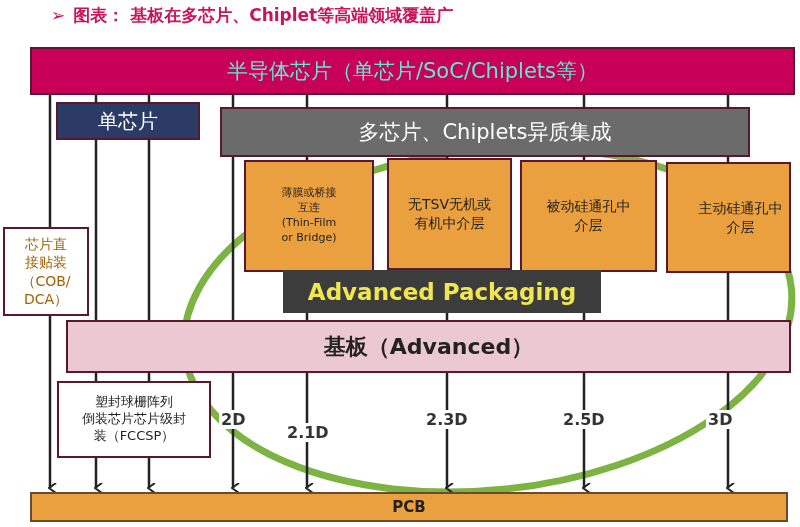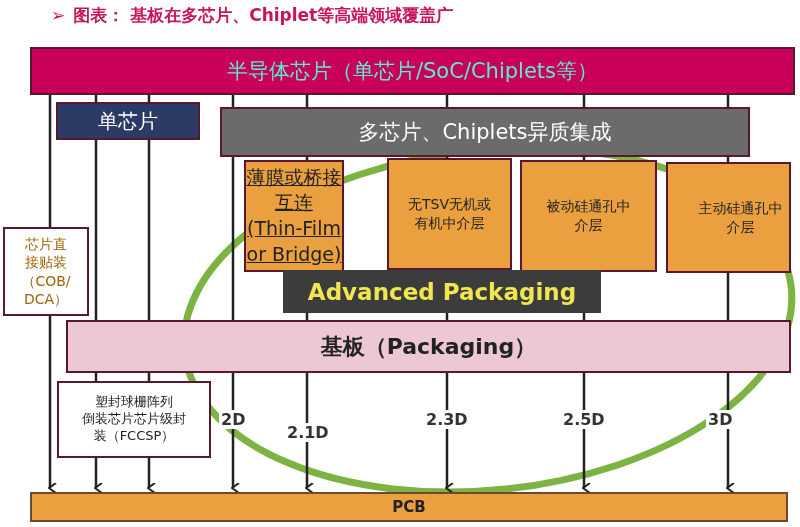--- a/index.html
+++ b/index.html
@@ -6,21 +6,21 @@
   body { width:800px; height:527px; position:relative; overflow:hidden;
          font-family: "DejaVu Sans", "Liberation Sans", sans-serif; }
   .abs { position:absolute; box-sizing:border-box; }
   .title { left:28px; top:4px; font-size:17px; font-weight:bold; color:#c8145a; white-space:nowrap;margin-left:23px; }
   .title .arrow { margin-right:8px; }
   .box { display:flex; align-items:center; justify-content:center; text-align:center; border:2px solid #5a1830; }
   .top-bar { left:30px; top:47px; width:765px; height:48px; background:#c8005a; color:#5eead4; font-size:21px; }
   .single { left:56px; top:102px; width:144px; height:38px; background:#2c3a66; color:#fff; font-size:20px; }
   .multi { left:220px; top:107px; width:530px; height:50px; background:#6b6b6b; color:#fff; font-size:21px; }
   .orange { background:#eba040; color:#222; font-size:14px; line-height:1.35; }
-  .o1 { left:244px; top:160px; width:100px; height:112px; font-size:19px;text-decoration:underline; }
+  .o1 { left:244px; top:160px; width:130px; height:112px; font-size:11px; }
   .o2 { left:387px; top:158px; width:125px; height:112px; }
   .o3 { left:520px; top:160px; width:137px; height:112px; }
   .o4 { left:666px; top:162px; width:125px; height:111px;padding-left:24px; }
   .adv { left:283px; top:270px; width:318px; height:43px; background:#3c3c3c; border:none; color:#f0e650; font-size:23px; font-weight:bold; }
   .cob { left:3px; top:227px; width:86px; height:89px; background:#fff; color:#a16207; font-size:14px; line-height:1.3; }
   .substrate { left:66px; top:320px; width:725px; height:53px; background:#ecc8d2; color:#222; font-size:22px; font-weight:bold; }
   .pbga { left:57px; top:381px; width:154px; height:77px; background:#fff; color:#222; font-size:13px; line-height:1.3; }
   .pcb { left:30px; top:492px; width:758px; height:30px; background:#eba040; border:2px solid #6a4a30; color:#222; font-size:15px; font-weight:bold; }
   .dim { font-size:16px; font-weight:bold; color:#333; background:#fff; padding:0 2px; }
   svg.lines { position:absolute; left:0; top:0; }
@@ -86,21 +86,21 @@
 
 <div class="abs box cob">
   <div>
     <div>芯片直</div>
     <div>接贴装</div>
     <div>（COB/</div>
     <div>DCA）</div>
   </div>
 </div>
 
-<div class="abs box substrate">基板（Packaging）</div>
+<div class="abs box substrate">基板（Advanced）</div>
 
 <div class="abs box pbga">
   <div>
     <div>塑封球栅阵列</div>
     <div>倒装芯片芯片级封</div>
     <div>装（FCCSP）</div>
   </div>
 </div>
 
 <div class="abs dim" style="left:219px; top:410px;">2D</div>

